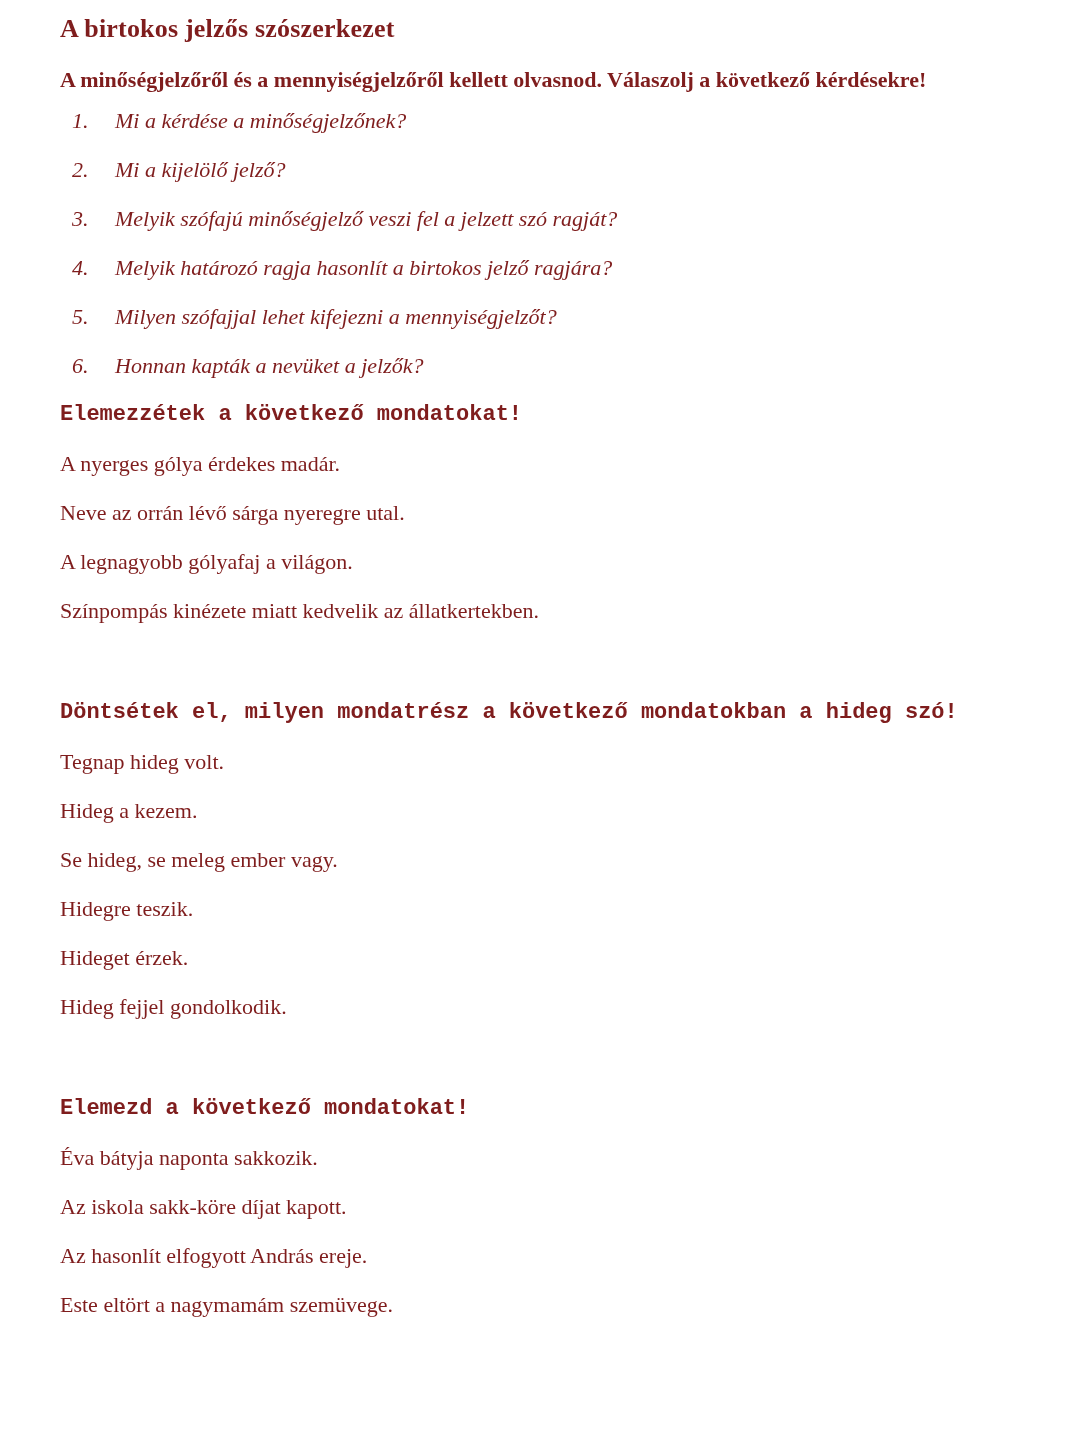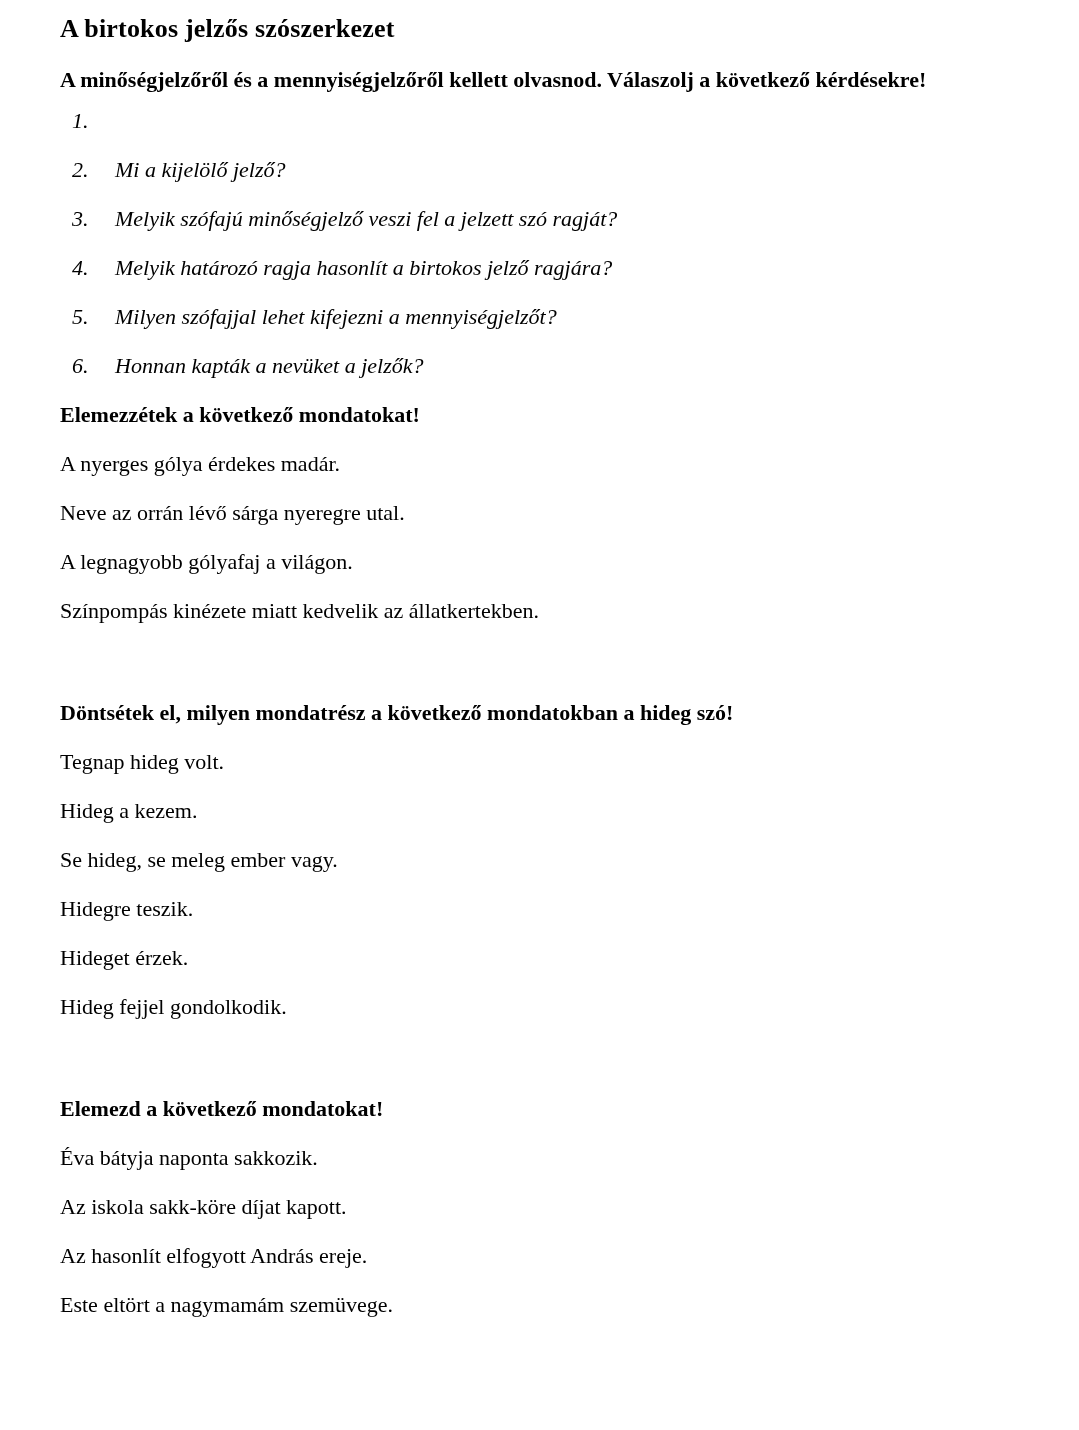--- a/index.html
+++ b/index.html
@@ -7,21 +7,21 @@
     padding: 0;
     background: #ffffff;
   }
   .page {
     position: relative;
     width: 1079px;
     height: 1430px;
     background: #ffffff;
     overflow: hidden;
     font-family: "Liberation Serif", "DejaVu Serif", serif;
-    color: #000000;
+    color: #7f1d1d;
   }
   .doc {
     padding: 12px 28px 0 60px;
   }
   .doc-title {
     font-size: 26px;
     font-weight: bold;
     line-height: 34px;
     margin: 0 0 19px 0;
     letter-spacing: 0.2px;
@@ -46,20 +46,21 @@
   }
   .q-num {
     width: 43px;
     flex: 0 0 43px;
   }
   .section-heading {
     font-size: 22px;
     font-weight: bold;
     line-height: 30px;
     margin: 0 0 19px 0;
+    font-family: Liberation Mono, monospace;
   }
   .sentence {
     font-size: 22px;
     line-height: 30px;
     margin: 16px 0 19px 0;
   }
   .section-gap {
     height: 53px;
   }
 </style>
@@ -69,20 +70,21 @@
 <div class="page">
   <div class="doc">
 
     <h1 class="doc-title">A birtokos jelzős szószerkezet</h1>
 
     <p class="intro">A minőségjelzőről és a mennyiségjelzőről kellett olvasnod. Válaszolj a következő kérdésekre!</p>
 
     <ol class="question-list">
       <li>
         <span class="q-num">1.</span>
+        <span class="q-text">Mi a kérdése a minőségjelzőnek?</span>
       </li>
       <li>
         <span class="q-num">2.</span>
         <span class="q-text">Mi a kijelölő jelző?</span>
       </li>
       <li>
         <span class="q-num">3.</span>
         <span class="q-text">Melyik szófajú minőségjelző veszi fel a jelzett szó ragját?</span>
       </li>
       <li>

